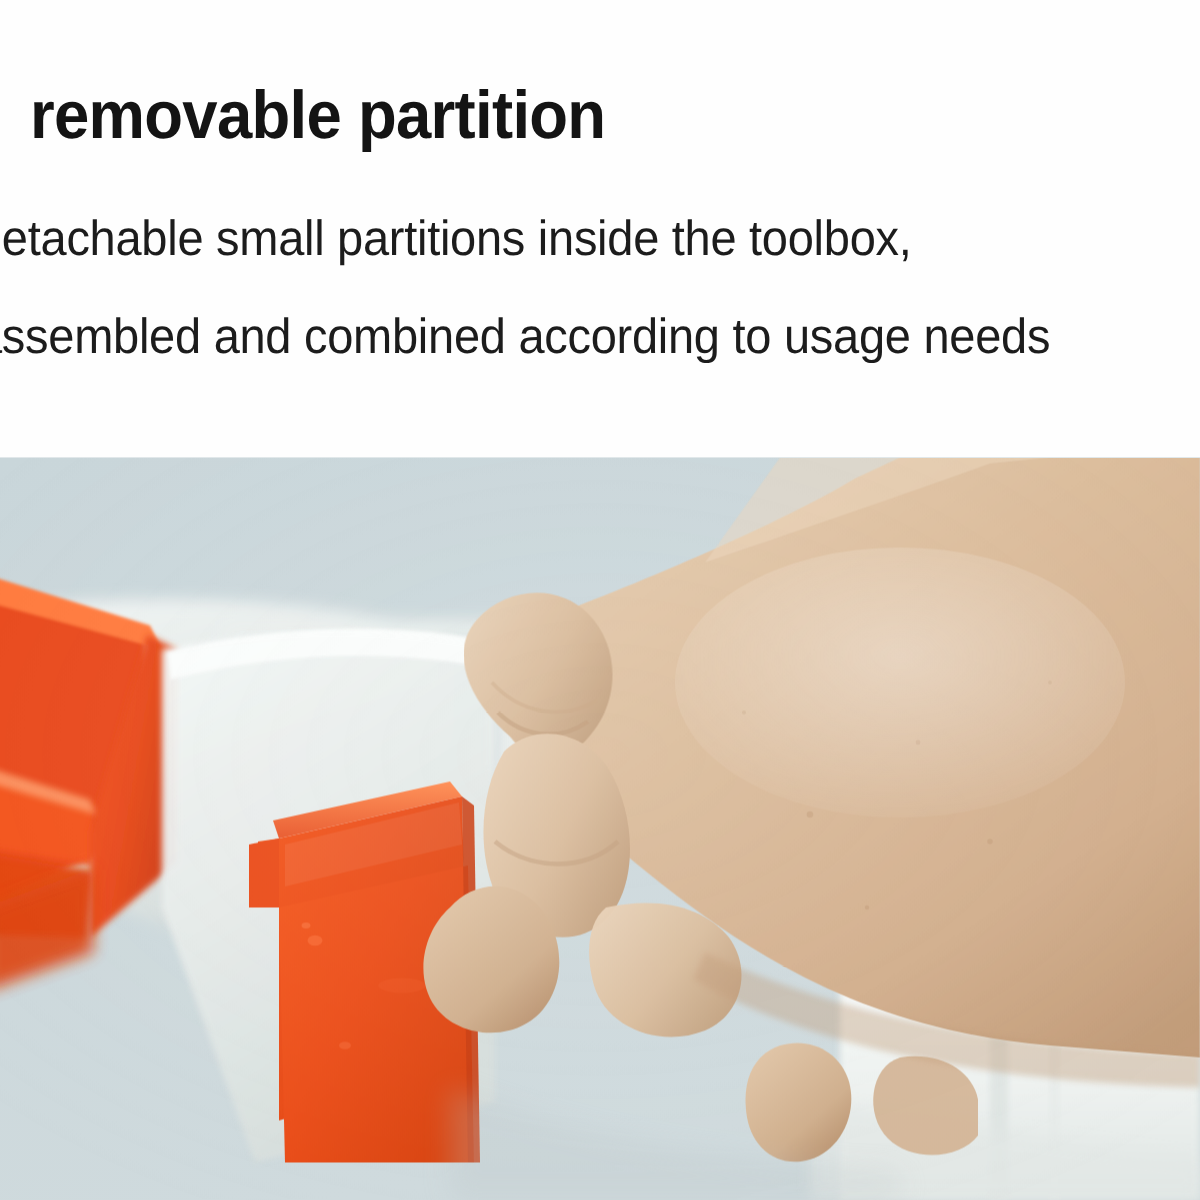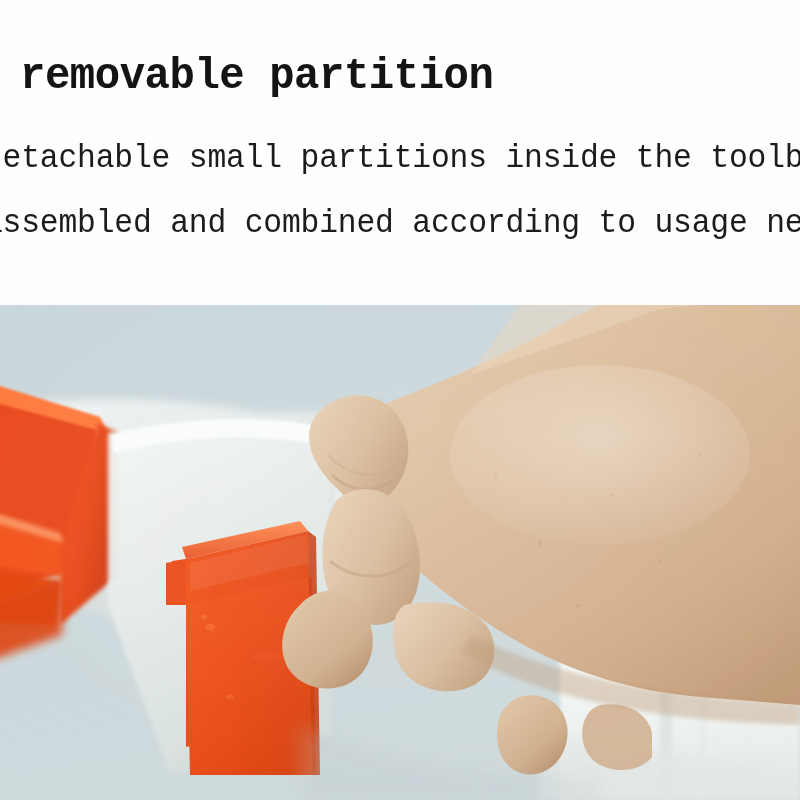--- a/index.html
+++ b/index.html
@@ -11,21 +11,20 @@
   body {
     font-family: "Liberation Sans", sans-serif;
     -webkit-font-smoothing: antialiased;
   }
   #page {
     position: relative;
     width: 800px;
     height: 800px;
     overflow: hidden;
     background: #fefefe;
-    font-family: Liberation Mono, monospace;
   }
 
   
   #text-block {
     position: absolute;
     left: 0;
     top: 0;
     width: 800px;
     height: 305px;
     background: #fefefe;

